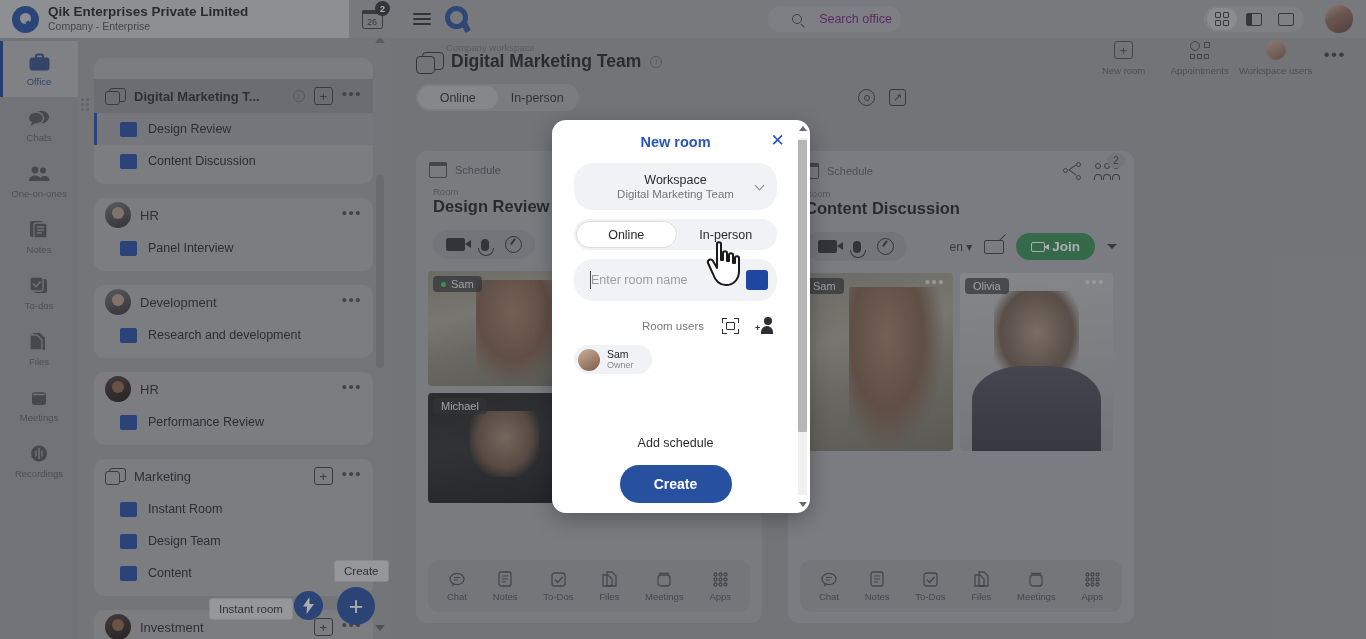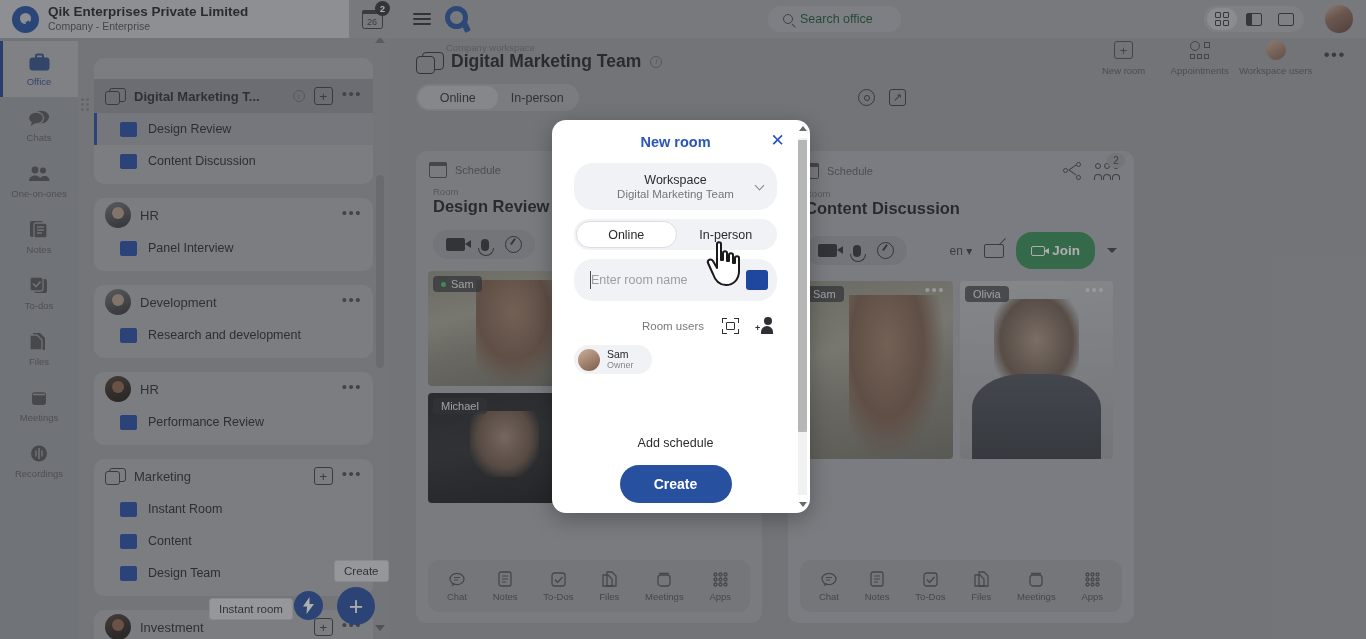--- a/index.html
+++ b/index.html
@@ -62,22 +62,22 @@
   .q-logo .ring {
     width: 23px; height: 23px; border-radius: 50%; border: 5.5px solid #24509d;
   }
   .q-logo .tail {
     position: absolute; right: 2px; bottom: 0px; width: 6px; height: 10px;
     background: #24509d; transform: rotate(-25deg); border-radius: 1px;
   }
 
   .search-box {
     position: absolute; left: 768px; top: 6px; width: 133px; height: 26px;
-    display: flex; align-items: center; gap: 7px; padding-left: 15px;
-    background: #adafb3; border-radius: 14px; color: #14532d; font-size: 12.5px;
+    display: flex; align-items: center; gap: 17px; padding-left: 15px;
+    background: #adafb3; border-radius: 14px; color: #701a75; font-size: 12.5px; justify-content: center;
   }
   .mag { width: 10px; height: 10px; border: 1.4px solid #454545; border-radius: 50%; position: relative; flex:none; }
   .mag::after { content:""; position:absolute; right:-4px; bottom:-3px; width:5px; height:1.4px; background:#454545; transform: rotate(45deg); }
 
   .view-group {
     position: absolute; right: 62px; top: 6px; height: 26px; display: flex;
     align-items: center; background: #aeb0b4; border-radius: 14px; padding: 0 3px; gap: 2px;
   }
   .view-btn { width: 30px; height: 22px; border-radius: 12px; display:flex; align-items:center; justify-content:center; }
   .view-btn.active { background: #c3c5c8; }
@@ -307,21 +307,21 @@
   .cam-ic::after{content:"";position:absolute;right:-6px;top:2px;border-top:4px solid transparent;border-bottom:4px solid transparent;border-right:6px solid #2e2e31;}
   .mic-ic { width:8px;height:12px;border-radius:4px;background:#2e2e31;position:relative;}
   .mic-ic::after{content:"";position:absolute;left:-3px;bottom:-5px;width:14px;height:7px;border:1.5px solid #2e2e31;border-top:none;border-radius:0 0 8px 8px;}
   .emo-ic { width:17px;height:17px;border-radius:50%;border:1.6px solid #2e2e31; position:relative;}
   .emo-ic::after{content:"";position:absolute;left:6px;top:1px;width:1.5px;height:7px;background:#2e2e31;transform:rotate(35deg);}
   .right-ctrls { margin-left:auto; display:flex; align-items:center; gap: 12px; }
   .lang { font-size: 12px; color:#3a3a3e; }
   .note-ic { width: 20px; height:14px;border:1.5px solid #3a3a3e;border-radius:2px;position:relative;}
   .note-ic::after{content:"";position:absolute;right:-4px;top:-4px;width:9px;height:1.4px;background:#3a3a3e;transform:rotate(-45deg);}
   .join-btn {
-    background: #2f8a4e; color:#fff; border-radius: 16px; height: 37px; padding: 0 15px;
+    background: #2f8a4e; color:#fff; border-radius: 16px; height: 27px; padding: 0 15px;
     display:flex; align-items:center; gap:7px; font-size: 13.5px; font-weight: bold;
   }
   .join-cam { width:14px;height:10px;border:1.6px solid #fff;border-radius:2px; position:relative;}
   .join-cam::after{content:"";position:absolute;right:-5px;top:1px;border-top:3px solid transparent;border-bottom:3px solid transparent;border-right:5px solid #fff;}
   .chev { width:0;height:0;border-left:5px solid transparent;border-right:5px solid transparent;border-top:5px solid #3a3a3e;}
 
   .tiles { display:flex; gap: 7px; padding: 12px 12px 0 12px; }
   .tile { border-radius: 4px; position: relative; overflow: hidden; }
   .tile-name {
     position:absolute; left:5px; top:5px; background: rgba(45,45,48,.72); color:#e6e6e6;
@@ -653,25 +653,25 @@
           <span class="plus-box">+</span>
           <span class="dots">•••</span>
         </div>
         <div class="ws-body">
           <div class="room-row">
             <span class="room-sq"></span>
             <span>Instant Room</span>
           </div>
           <div class="room-row">
             <span class="room-sq"></span>
-            <span>Content</span>
+            <span>Design Team</span>
           </div>
           <div class="room-row">
             <span class="room-sq"></span>
-            <span>Design Team</span>
+            <span>Content</span>
           </div>
         </div>
       </div>
 
       <div class="ws-card">
         <div class="ws-head">
           <span class="ws-avatar dark2"></span>
           <span class="ws-title">Investment</span>
           <span class="plus-box">+</span>
           <span class="dots">•••</span>

